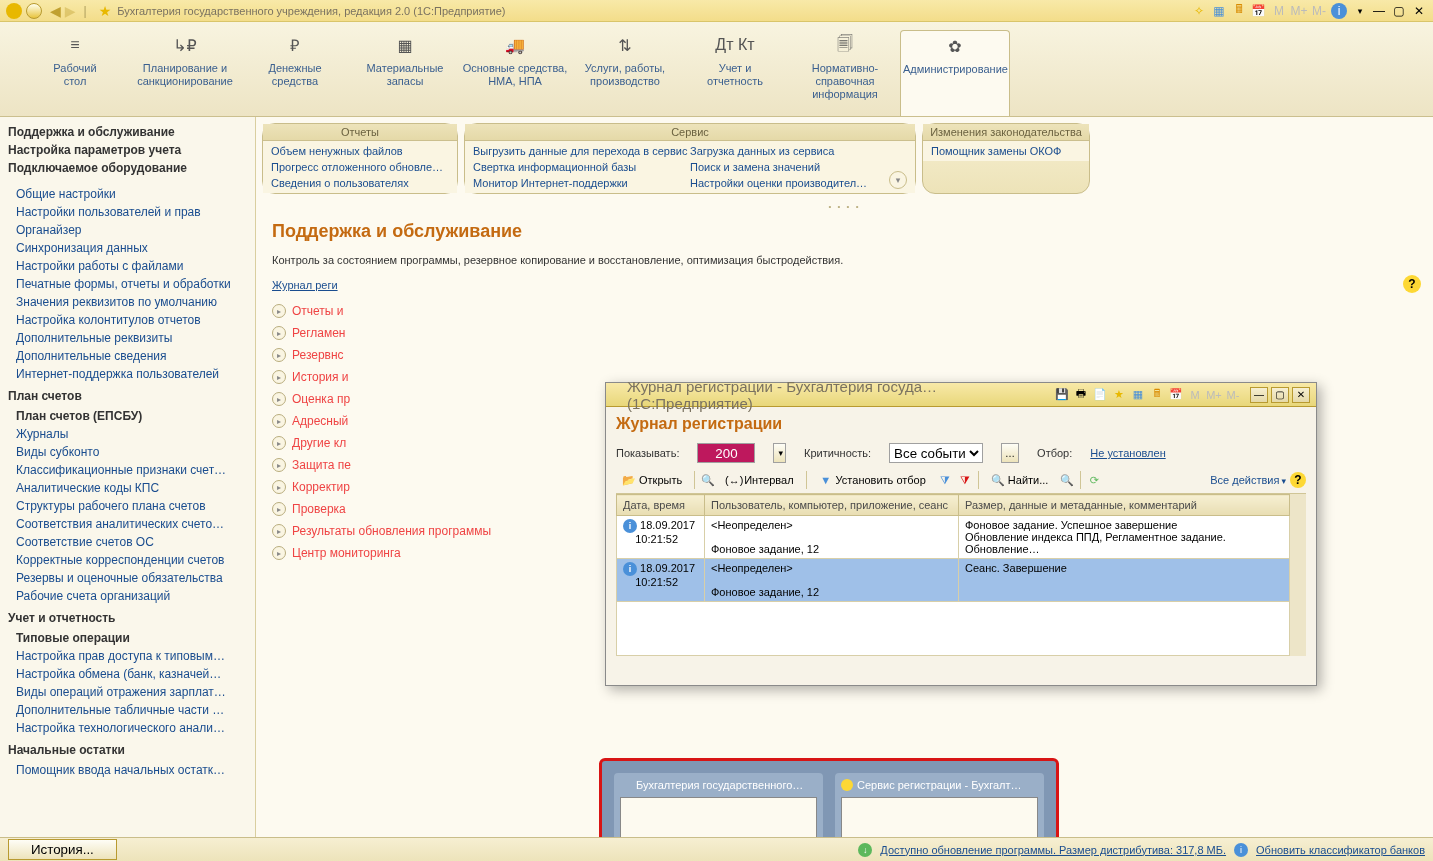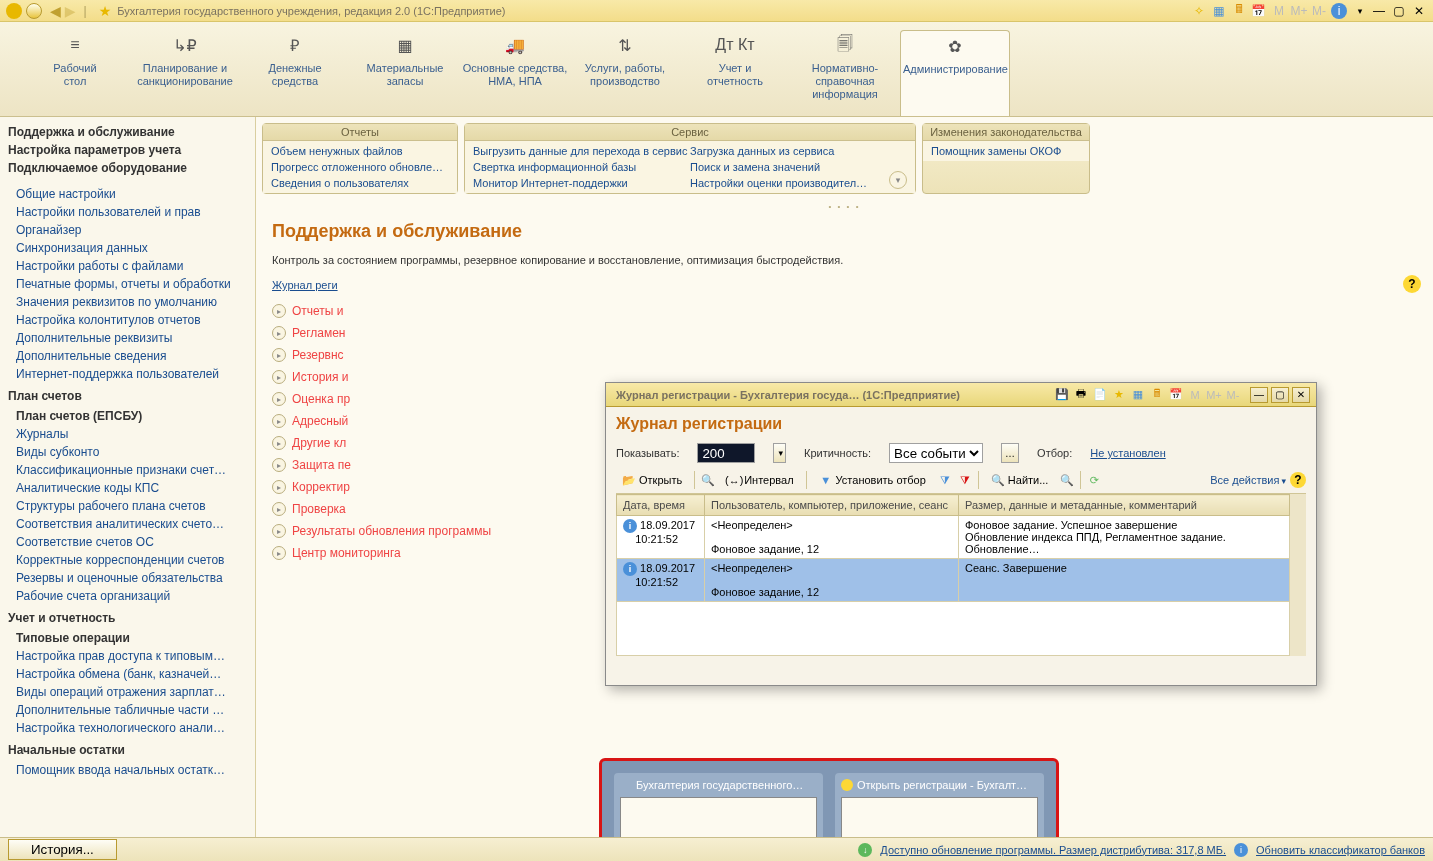--- a/index.html
+++ b/index.html
@@ -30,21 +30,21 @@
 .sidebar { width: 256px; background: #faf7eb; border-right: 1px solid #d9ce9f; overflow-y: auto; padding: 6px 4px; }
 .sidebar-group-title { font-weight: bold; color: #333; font-size: 12px; padding: 6px 4px 4px; }
 .sidebar-item { color: #1a4d8f; font-size: 12px; padding: 2px 4px 2px 12px; cursor: pointer; white-space: nowrap; overflow: hidden; text-overflow: ellipsis; }
 .sidebar-item.bold { font-weight: bold; color: #333; padding-left: 4px; }
 
 
 .content { flex: 1; position: relative; background: #fdfaf0; overflow: hidden; }
 
 
 .panels { display: flex; gap: 6px; padding: 6px; }
-.panel { background: linear-gradient(#f6efd2, #ede3b8); border: 1px solid #c9bd8a; border-radius: 4px; }
+.panel { background: linear-gradient(#f6efd2, #ede3b8); border: 1px solid #c9bd8a; border-radius: 13px; }
 .panel-title { text-align: center; font-size: 11px; color: #6b6240; padding: 2px 0; background: linear-gradient(#ede3ba, #e5d9a8); border-bottom: 1px solid #cbbf8e; }
 .panel-body { padding: 2px 8px; background: #faf5e2; }
 .panel-link { color: #1a4d8f; font-size: 11px; padding: 2px 0; cursor: pointer; white-space: nowrap; overflow: hidden; text-overflow: ellipsis; }
 .panel1 { width: 196px; }
 .panel2 { width: 452px; }
 .panel2 .panel-body { display: flex; }
 .panel2-col { flex: 1; }
 .panel-expand { position: absolute; right: 8px; bottom: 4px; width: 18px; height: 18px; background: #faf5e2; border: 1px solid #c9bd8a; border-radius: 9px; display: flex; align-items: center; justify-content: center; font-size: 9px; color: #888; }
 .panel3 { width: 168px; }
 
@@ -58,32 +58,32 @@
 .help-btn { position: absolute; right: 12px; top: 158px; width: 18px; height: 18px; background: #fdd835; border-radius: 9px; text-align: center; line-height: 18px; font-weight: bold; font-size: 12px; }
 
 .expand-list { margin-top: 8px; }
 .expand-item { display: flex; align-items: center; padding: 4px 0; gap: 6px; }
 .expand-arrow { width: 14px; height: 14px; border: 1px solid #b9ad7e; border-radius: 7px; display: flex; align-items: center; justify-content: center; font-size: 8px; color: #888; background: #faf5e2; }
 .expand-label { font-size: 12px; color: #ef4444; }
 
 
 .modal { position: absolute; left: 349px; top: 265px; width: 712px; height: 304px; background: #f7f3e8; border: 1px solid #8a8a8a; box-shadow: 4px 4px 12px rgba(0,0,0,0.3); }
 .modal-titlebar { height: 24px; background: linear-gradient(#f8e9a8, #e8d77a); display: flex; align-items: center; padding: 0 6px; border-bottom: 1px solid #b89a30; }
-.modal-title-text { color: #7a7260; font-size: 11px; margin-left: 4px; font-weight: bold; }
+.modal-title-text { color: #7a7260; font-size: 15px; margin-left: 15px; }
 .modal-tbright { margin-left: auto; display: flex; gap: 3px; align-items: center; }
 .modal-tbright .tb-icon { font-size: 11px; }
 .modal-wc { display: flex; gap: 3px; margin-left: 6px; }
 .modal-wc span { width: 18px; height: 16px; background: linear-gradient(#f6efd2, #e5d9a8); border: 1px solid #b89a30; display: flex; align-items: center; justify-content: center; font-size: 10px; }
 
 .modal-body { padding: 8px 10px; }
 .modal-heading { color: #c46a11; font-size: 16px; font-weight: bold; margin-bottom: 10px; }
 .modal-controls { display: flex; align-items: center; gap: 18px; font-size: 11px; margin-bottom: 4px; }
 .modal-controls label { color: #333; }
 .modal-input { border: 1px solid #a0a0a0; background: #fff; height: 20px; padding: 0 4px; }
-.modal-input.num { width: 58px; background: #0f172a; color: #fff; text-align: left; }
+.modal-input.num { width: 58px; background: #be185d; color: #fff; text-align: center; }
 .modal-select { border: 1px solid #a0a0a0; height: 20px; background: #fff; }
 .modal-dots { width: 18px; height: 20px; border: 1px solid #a0a0a0; background: linear-gradient(#fefdf6,#ede3ba); font-size: 10px; }
 .modal-filter { color: #1a4d8f; text-decoration: underline; cursor: pointer; }
 
 .modal-toolbar { display: flex; align-items: center; gap: 6px; padding: 4px 0; font-size: 11px; border-bottom: 1px solid #d0c596; }
 .mt-btn { display: flex; align-items: center; gap: 3px; padding: 2px 6px; cursor: pointer; }
 .mt-icon { width: 14px; height: 14px; display: inline-flex; align-items: center; justify-content: center; }
 .mt-sep { width: 1px; height: 18px; background: #d0c596; }
 .mt-right { margin-left: auto; display: flex; align-items: center; gap: 4px; }
 
@@ -416,21 +416,21 @@
       <div class="preview-item">
         <div class="preview-title">
             <span class="icon-1c" style="width:12px;height:12px"></span>
             <span>Бухгалтерия государственного…</span>
           </div>
         <div class="preview-thumb"></div>
       </div>
       <div class="preview-item">
         <div class="preview-title">
             <span style="width:12px;height:12px;background:#fdd835;border-radius:6px;display:inline-block"></span>
-            <span>Открыть регистрации - Бухгалт…</span>
+            <span>Сервис регистрации - Бухгалт…</span>
           </div>
         <div class="preview-thumb"></div>
       </div>
     </div>
 
   </div>
 </div>
 
 <div class="statusbar">
   <button class="history-btn">История...</button>

